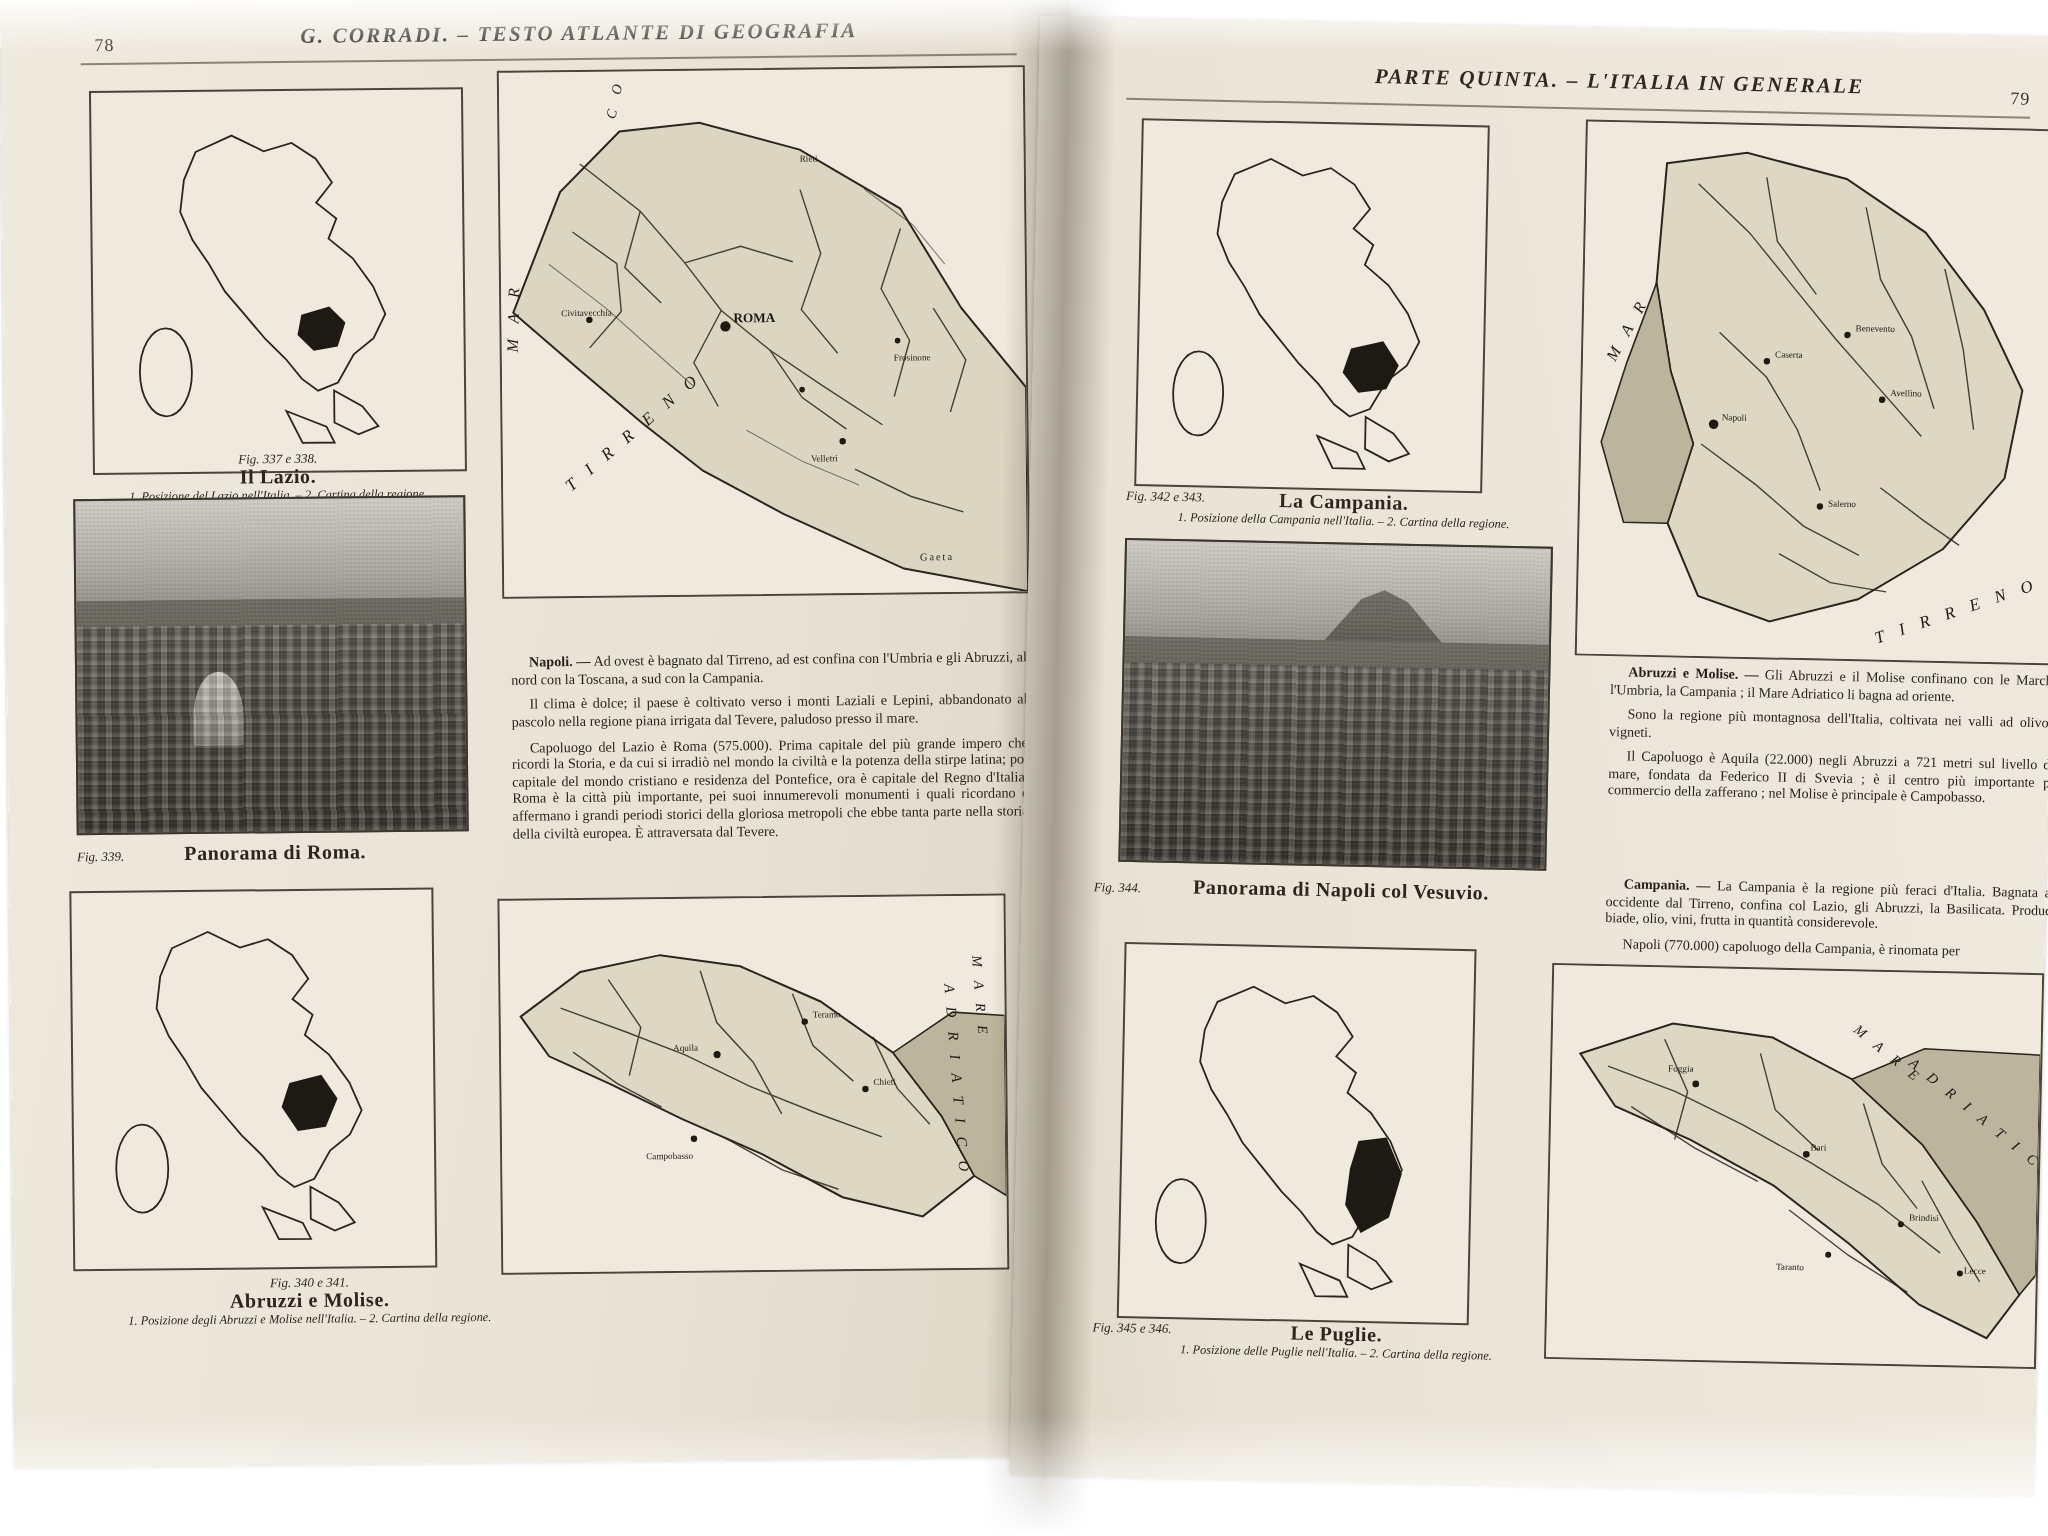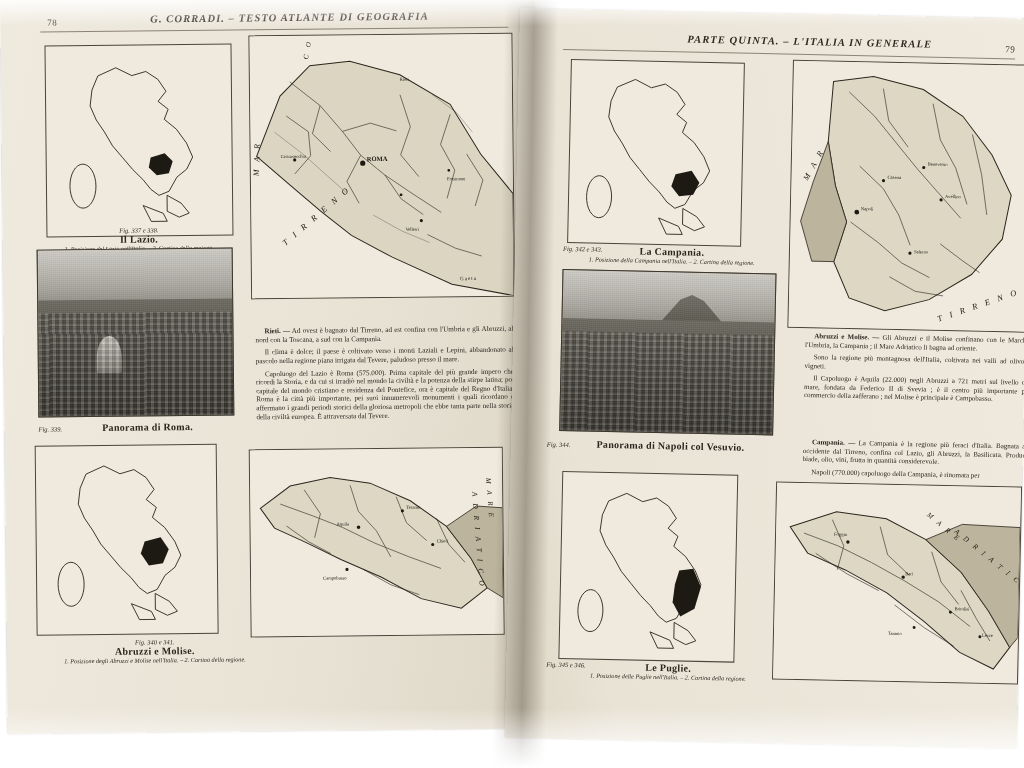--- a/index.html
+++ b/index.html
@@ -195,25 +195,25 @@
 
     <div class="photo" style="left:34px;top:250px;width:194px;height:166px;">
       <div class="sky"></div>
       <div class="ground"></div>
       <div class="domeA"></div>
       <div class="blocks"></div>
       <div class="grain"></div>
     </div>
     <div class="cap" style="left:34px;top:418px;width:194px;text-align:left;">
       <span class="figno" style="position:relative;">Fig. 339.</span>
-      <span class="title" style="margin-left:36px;">Panorama di Roma.</span>
+      <span class="title" style="margin-left:26px;">Panorama di Roma.</span>
     </div>
 
     <div class="textcol tiny" style="left:252px;top:330px;width:258px;">
-      <p><span class="lead">Rieti. —</span> <span>Ad ovest è bagnato dal Tirreno, ad est confina con l'Umbria e gli Abruzzi, al nord con la Toscana, a sud con la Campania.</span></p>
+      <p><span class="lead">Napoli. —</span> <span>Ad ovest è bagnato dal Tirreno, ad est confina con l'Umbria e gli Abruzzi, al nord con la Toscana, a sud con la Campania.</span></p>
       <p>Il clima è dolce; il paese è coltivato verso i monti Laziali e Lepini, abbandonato al pascolo nella regione piana irrigata dal Tevere, paludoso presso il mare.</p>
       <p>Capoluogo del Lazio è Roma (575.000). Prima capitale del più grande impero che ricordi la Storia, e da cui si irradiò nel mondo la civiltà e la potenza della stirpe latina; poi capitale del mondo cristiano e residenza del Pontefice, ora è capitale del Regno d'Italia. Roma è la città più importante, pei suoi innumerevoli monumenti i quali ricordano e affermano i grandi periodi storici della gloriosa metropoli che ebbe tanta parte nella storia della civiltà europea. È attraversata dal Tevere.</p>
     </div>
 
     <div class="frame" style="left:30px;top:446px;width:180px;height:188px;">
       <svg class="mapsvg" viewBox="0 0 180 188">
         <g fill="none" stroke="#2b251d" stroke-width="0.9">
           <path d="M50 28 L68 20 L84 28 L98 24 L110 32 L118 44 L110 54 L120 62 L116 72 L128 82 L138 96 L144 110 L138 122 L128 130 L120 144 L110 148 L102 142 L94 132 L84 122 L74 110 L64 98 L56 84 L48 72 L42 58 L44 42 Z"></path>
           <path d="M118 148 L132 156 L140 166 L130 170 L118 164 Z"></path>
           <ellipse cx="34" cy="138" rx="13" ry="22"></ellipse>

